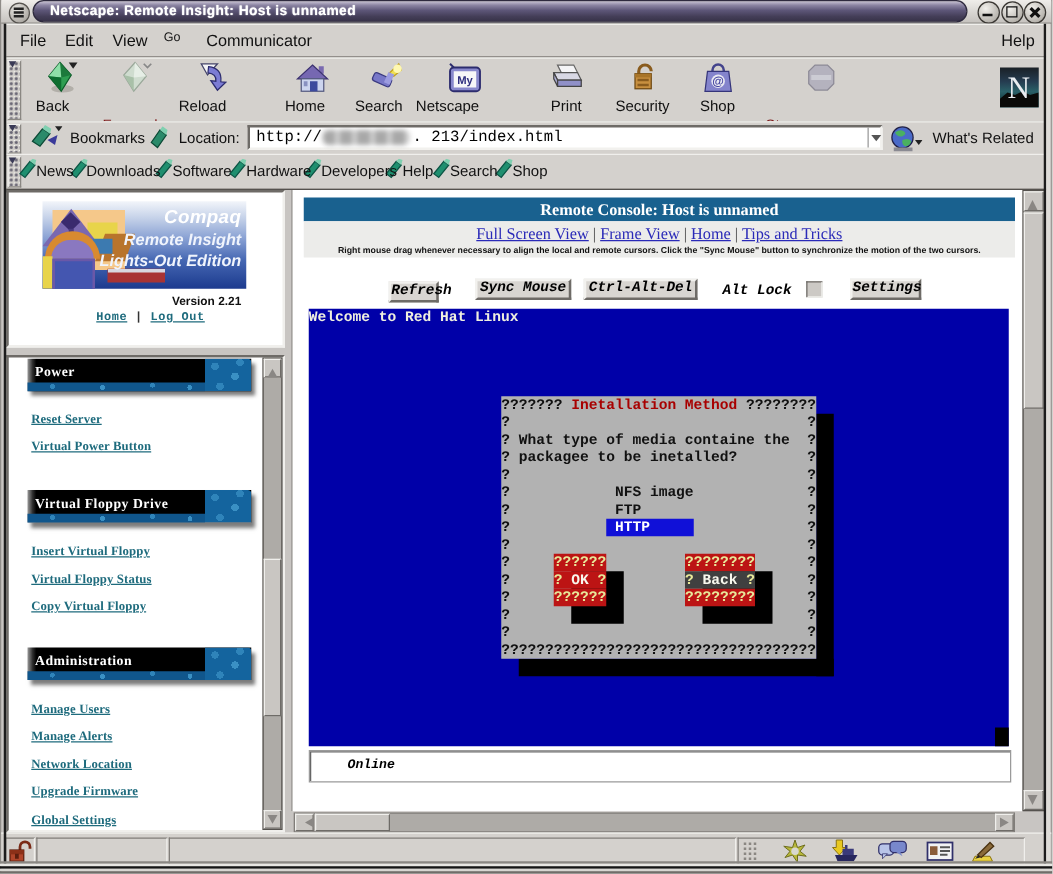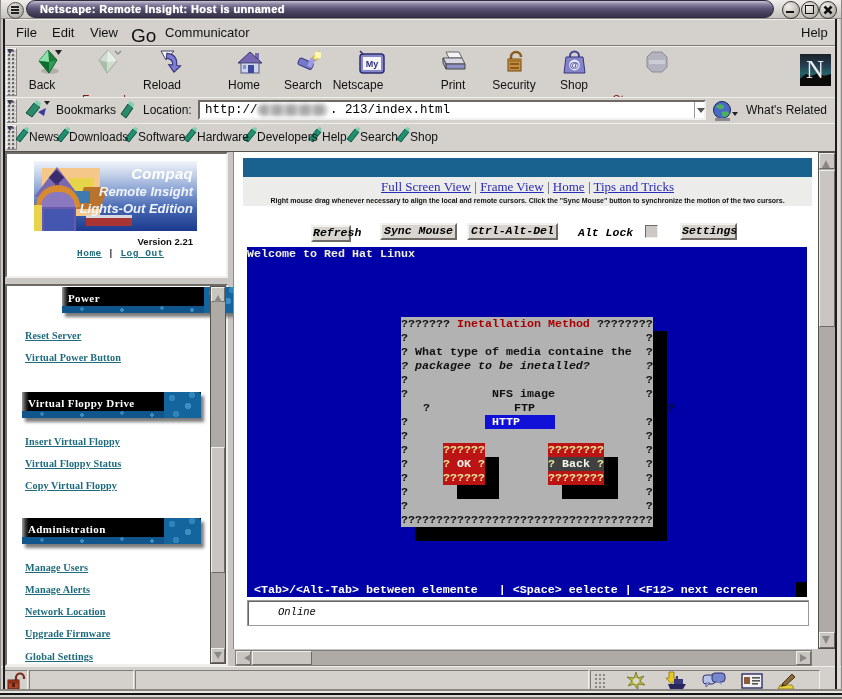--- a/index.html
+++ b/index.html
@@ -66,21 +66,21 @@
 <div class="abs" style="left:819px;top:1px;width:16px;height:16px;border-radius:50%;background:radial-gradient(circle at 35% 30%,#f2f0ec,#a09c95);border:1px solid #3a3733;"></div>
 <svg class="abs" style="left:819px;top:1px;" width="18" height="18" xmlns="http://www.w3.org/2000/svg">
  <line x1="5.5" y1="5.5" x2="12.5" y2="12.5" stroke="#111" stroke-width="2.6"></line>
  <line x1="12.5" y1="5.5" x2="5.5" y2="12.5" stroke="#111" stroke-width="2.6"></line>
     </svg>
 
 <div class="bar" style="top:19px;height:25px;"></div>
 <div class="lbl" style="left:16px;top:25px;font-size:13px;">File</div>
 <div class="lbl" style="left:52px;top:25px;font-size:13px;">Edit</div>
 <div class="lbl" style="left:90px;top:25px;font-size:13px;">View</div>
-<div class="lbl" style="left:131px;top:25px;font-size:19px;">Go</div>
+<div class="lbl" style="left:131px;top:25px;font-size:10px;">Go</div>
 <div class="lbl" style="left:165px;top:25px;font-size:13px;">Communicator</div>
 <div class="lbl" style="left:801px;top:25px;font-size:13px;">Help</div>
 
 <div class="bar" style="top:46px;height:50px;"></div>
 <div class="grippy" style="top:48px;height:46px;"></div>
     <div class="gtri" style="top:49px;"></div>
 <svg class="abs" style="left:0;top:46px;" width="842" height="50" xmlns="http://www.w3.org/2000/svg">
 
  <g transform="translate(36,4)">
   <ellipse cx="14" cy="21" rx="9" ry="3" fill="#b2afa9"></ellipse>
@@ -256,21 +256,21 @@
   <div class="abs" style="right:4px;top:4px;width:100%;text-align:right;color:#fff;font-style:italic;font-weight:bold;font-size:15px;letter-spacing:0.3px;">Compaq</div>
   <div class="abs" style="right:4px;top:40px;width:100%;text-align:right;color:#f0f4fc;font-style:italic;font-weight:bold;font-size:13px;">Lights-Out Edition</div>
 </div>
 <div class="abs" style="left:100px;top:236px;width:93px;text-align:right;font-weight:bold;font-size:9.5px;color:#111;">Version 2.21</div>
 <div class="abs mono" style="left:77px;top:248px;font-size:9.5px;font-weight:bold;color:#1e6b7d;letter-spacing:0.5px;">
   <span style="text-decoration:underline;">Home</span> <span style="color:#333;">|</span> <span style="text-decoration:underline;">Log Out</span></div>
 
 <div class="abs" style="left:5px;top:284px;width:223px;height:382px;background:#fff;
   border:2px solid;border-color:#6e6b67 #f0efec #f0efec #6e6b67;box-sizing:border-box;"></div>
 
-<div class="secbar" style="top:287px;margin-left:40px;">
+<div class="secbar" style="top:287px;">
       <div class="blue"></div>
       <div class="blue2"></div>
       <div class="t">Power</div>
     </div>
 <a class="navlink" style="left:25px;top:330px;">Reset Server</a>
 <a class="navlink" style="left:25px;top:352px;">Virtual Power Button</a>
 
 <div class="secbar" style="top:392px;">
       <div class="blue"></div>
       <div class="blue2"></div>
@@ -295,20 +295,21 @@
 <div class="abs" style="left:211px;top:287px;width:14px;height:15px;background:#c9c6c2;border:1px solid;border-color:#f0efec #6e6b67 #6e6b67 #f0efec;box-sizing:border-box;"></div>
 <div class="abs" style="left:214px;top:291px;width:0;height:0;border:4px solid transparent;border-bottom:7px solid #8a8784;"></div>
 <div class="abs" style="left:211px;top:447px;width:14px;height:126px;background:#c9c6c2;border:1px solid;border-color:#f0efec #6e6b67 #6e6b67 #f0efec;box-sizing:border-box;"></div>
 <div class="abs" style="left:211px;top:648px;width:14px;height:15px;background:#c9c6c2;border:1px solid;border-color:#f0efec #6e6b67 #6e6b67 #f0efec;box-sizing:border-box;"></div>
 <div class="abs" style="left:214px;top:652px;width:0;height:0;border:4px solid transparent;border-top:7px solid #8a8784;"></div>
 
 <div class="abs" style="left:233px;top:152px;width:585px;height:497px;background:#fff;
   border-left:1px solid #8a8782;box-sizing:border-box;"></div>
 
 <div class="abs" style="left:243px;top:158px;width:569px;height:19px;background:#19618f;"></div>
+<div class="abs ser" style="left:243px;top:160px;width:569px;text-align:center;color:#fff;font-weight:bold;font-size:13px;">Remote Console: Host is unnamed</div>
 <div class="abs" style="left:243px;top:177px;width:569px;height:29px;background:#ececea;"></div>
 <div class="abs ser" style="left:243px;top:179px;width:569px;text-align:center;font-size:13px;color:#444;">
   <span style="color:#2a2ab8;text-decoration:underline;">Full Screen View</span> |
   <span style="color:#2a2ab8;text-decoration:underline;">Frame View</span> |
   <span style="color:#2a2ab8;text-decoration:underline;">Home</span> |
   <span style="color:#2a2ab8;text-decoration:underline;">Tips and Tricks</span></div>
 <div class="abs" style="left:243px;top:197px;width:569px;text-align:center;font-size:7px;font-weight:bold;color:#111;white-space:nowrap;">Right mouse drag whenever necessary to align the local and remote cursors. Click the "Sync Mouse" button to synchronize the motion of the two cursors.</div>
 
 <div class="btn" style="left:311px;top:225px;width:40px;font-style:italic;">Refresh</div>
 <div class="btn" style="left:380px;top:223px;width:77px;">Sync Mouse</div>
@@ -321,47 +322,46 @@
 <div class="cl" style="left:247px;top:247px;color:#efefdf;">Welcome to Red Hat Linux</div>
 
 <div class="abs" style="left:653px;top:331px;width:14px;height:210px;background:#000;"></div>
 <div class="abs" style="left:415px;top:527px;width:252px;height:14px;background:#000;"></div>
 
 <div class="abs" style="left:401px;top:317px;width:252px;height:210px;background:#b2b2b2;"></div>
 <div id="dlg">
       <div class="cl" style="left: 401px; top: 317px; color: rgb(17, 17, 17);">???????<span style="color:#a80000"> Inetallation Method </span>????????</div>
       <div class="cl" style="left: 401px; top: 331px; color: rgb(17, 17, 17);">?                                  ?</div>
       <div class="cl" style="left: 401px; top: 345px; color: rgb(17, 17, 17);">? What type of media containe the  ?</div>
-      <div class="cl" style="left: 401px; top: 359px; color: rgb(17, 17, 17); font-style: italic;">? packagee to be inetalled?        ?</div>
+      <div class="cl" style="left: 401px; top: 359px; color: rgb(17, 17, 17);">? packagee to be inetalled?        ?</div>
       <div class="cl" style="left: 401px; top: 373px; color: rgb(17, 17, 17);">?                                  ?</div>
       <div class="cl" style="left: 401px; top: 387px; color: rgb(17, 17, 17);">?            NFS image             ?</div>
-      <div class="cl" style="left: 401px; top: 401px; color: rgb(17, 17, 17); padding-left: 22px;">?            FTP                   ?</div>
+      <div class="cl" style="left: 401px; top: 401px; color: rgb(17, 17, 17);">?            FTP                   ?</div>
       <div class="cl" style="left: 401px; top: 415px; color: rgb(17, 17, 17);">?           <span style="background:#1010d8;color:#fff"> HTTP     </span>             ?</div>
       <div class="cl" style="left: 401px; top: 429px; color: rgb(17, 17, 17);">?                                  ?</div>
       <div class="abs" style="left: 457px; top: 457px; width: 42px; height: 42px; background: rgb(0, 0, 0);"></div>
       <div class="abs" style="left: 562px; top: 457px; width: 56px; height: 42px; background: rgb(0, 0, 0);"></div>
       <div class="cl" style="left: 443px; top: 443px; background: rgb(188, 20, 20); color: rgb(232, 232, 154);">??????</div>
       <div class="cl" style="left: 548px; top: 443px; background: rgb(188, 20, 20); color: rgb(232, 232, 154);">????????</div>
       <div class="cl" style="left: 443px; top: 457px; background: rgb(188, 20, 20); color: rgb(232, 232, 154);">?<span style="color:#f8f8ee"> OK </span>?</div>
       <div class="cl" style="left: 548px; top: 457px; background: #404040; color: rgb(232, 232, 154);">?<span style="color:#f8f8ee"> Back </span>?</div>
       <div class="cl" style="left: 443px; top: 471px; background: rgb(188, 20, 20); color: rgb(232, 232, 154);">??????</div>
       <div class="cl" style="left: 548px; top: 471px; background: rgb(188, 20, 20); color: rgb(232, 232, 154);">????????</div>
       <div class="cl" style="left: 401px; top: 443px; color: rgb(17, 17, 17);">?                                  ?</div>
       <div class="cl" style="left: 401px; top: 457px; color: rgb(17, 17, 17);">?                                  ?</div>
       <div class="cl" style="left: 401px; top: 471px; color: rgb(17, 17, 17);">?                                  ?</div>
       <div class="cl" style="left: 401px; top: 485px; color: rgb(17, 17, 17);">?                                  ?</div>
       <div class="cl" style="left: 401px; top: 499px; color: rgb(17, 17, 17);">?                                  ?</div>
       <div class="cl" style="left: 401px; top: 513px; color: rgb(17, 17, 17);">????????????????????????????????????</div>
     </div>
 
-<div class="cl" style="left:254px;top:583px;">&lt;Tab&gt;/&lt;Alt-Tab&gt; between elemente   | &lt;Space&gt; eelecte | &lt;F12&gt; next ecreen</div>
 <div class="abs" style="left:796px;top:582px;width:11px;height:15px;background:#000;"></div>
 
 <div class="abs" style="left:247px;top:600px;width:562px;height:26px;background:#fff;border:1px solid #9a9a9a;box-sizing:border-box;box-shadow:inset 1px 1px 0 #666;"></div>
-<div class="abs mono" style="left:256px;top:606px;font-size:10.5px;font-weight:normal;font-style:italic;color:#000;padding-left:22px;">Online</div>
+<div class="abs mono" style="left:256px;top:606px;font-size:10.5px;font-weight:bold;font-style:italic;color:#000;padding-left:22px;">Online</div>
 
 <div class="abs" style="left:818px;top:152px;width:18px;height:497px;background:#aeaba7;border:1px solid #55524e;box-sizing:border-box;"></div>
 <div class="abs" style="left:819px;top:153px;width:16px;height:16px;background:#c9c6c2;border:1px solid;border-color:#f0efec #6e6b67 #6e6b67 #f0efec;box-sizing:border-box;"></div>
 <div class="abs" style="left:822px;top:156px;width:0;height:0;border:4.5px solid transparent;border-bottom:8px solid #8a8784;"></div>
 <div class="abs" style="left:819px;top:170px;width:16px;height:157px;background:#c9c6c2;border:1px solid;border-color:#f0efec #6e6b67 #6e6b67 #f0efec;box-sizing:border-box;"></div>
 <div class="abs" style="left:819px;top:632px;width:16px;height:16px;background:#c9c6c2;border:1px solid;border-color:#f0efec #6e6b67 #6e6b67 #f0efec;box-sizing:border-box;"></div>
 <div class="abs" style="left:822px;top:636px;width:0;height:0;border:4.5px solid transparent;border-top:8px solid #8a8784;"></div>
 
 <div class="abs" style="left:235px;top:650px;width:577px;height:16px;background:#aeaba7;border:1px solid #807d79;box-sizing:border-box;"></div>
 <div class="abs" style="left:236px;top:651px;width:15px;height:14px;background:#c9c6c2;border:1px solid;border-color:#f0efec #6e6b67 #6e6b67 #f0efec;box-sizing:border-box;"></div>

